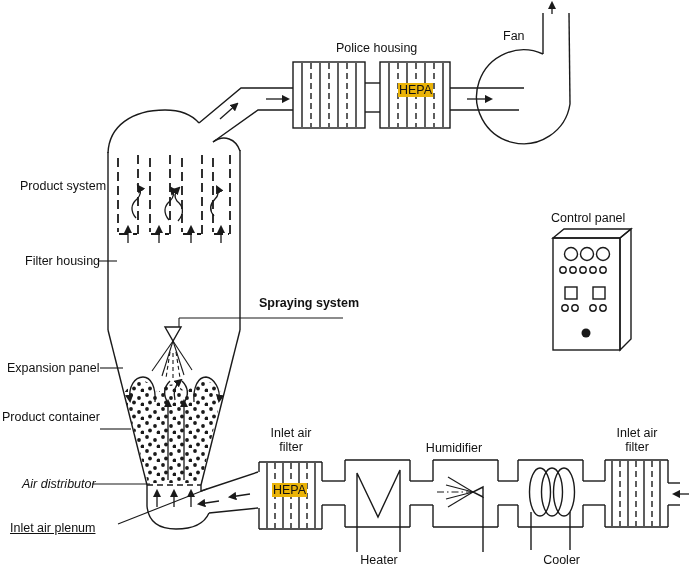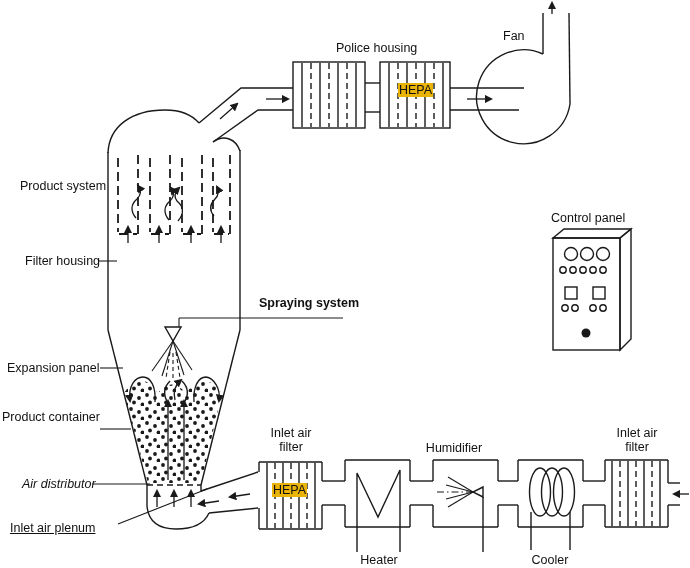--- a/index.html
+++ b/index.html
@@ -280,17 +280,17 @@
 <div class="lbl" style="left:259px;top:296px;font-weight:bold;">Spraying system</div>
 <div class="lbl" style="left:7px;top:361px;">Expansion panel</div>
 <div class="lbl" style="left:2px;top:410px;">Product container</div>
 <div class="lbl" style="left:22px;top:477px;font-style:italic;">Air distributor</div>
 <div class="lbl" style="left:10px;top:521px;text-decoration:underline;">Inlet air plenum</div>
 <div class="lbl ctr" style="left:251px;top:426px;width:80px;">Inlet air
 filter</div>
 <div class="lbl onbox" style="left:272px;top:483px;">HEPA</div>
 <div class="lbl ctr" style="left:349px;top:553px;width:60px;">Heater</div>
 <div class="lbl ctr" style="left:414px;top:441px;width:80px;">Humidifier</div>
-<div class="lbl ctr" style="left:520px;top:553px;width:60px;">Cooler</div>
+<div class="lbl ctr" style="left:520px;top:553px;width:60px;text-align:right;">Cooler</div>
 <div class="lbl ctr" style="left:597px;top:426px;width:80px;">Inlet air
 filter</div>
 
 </div>
 
 </body></html>

